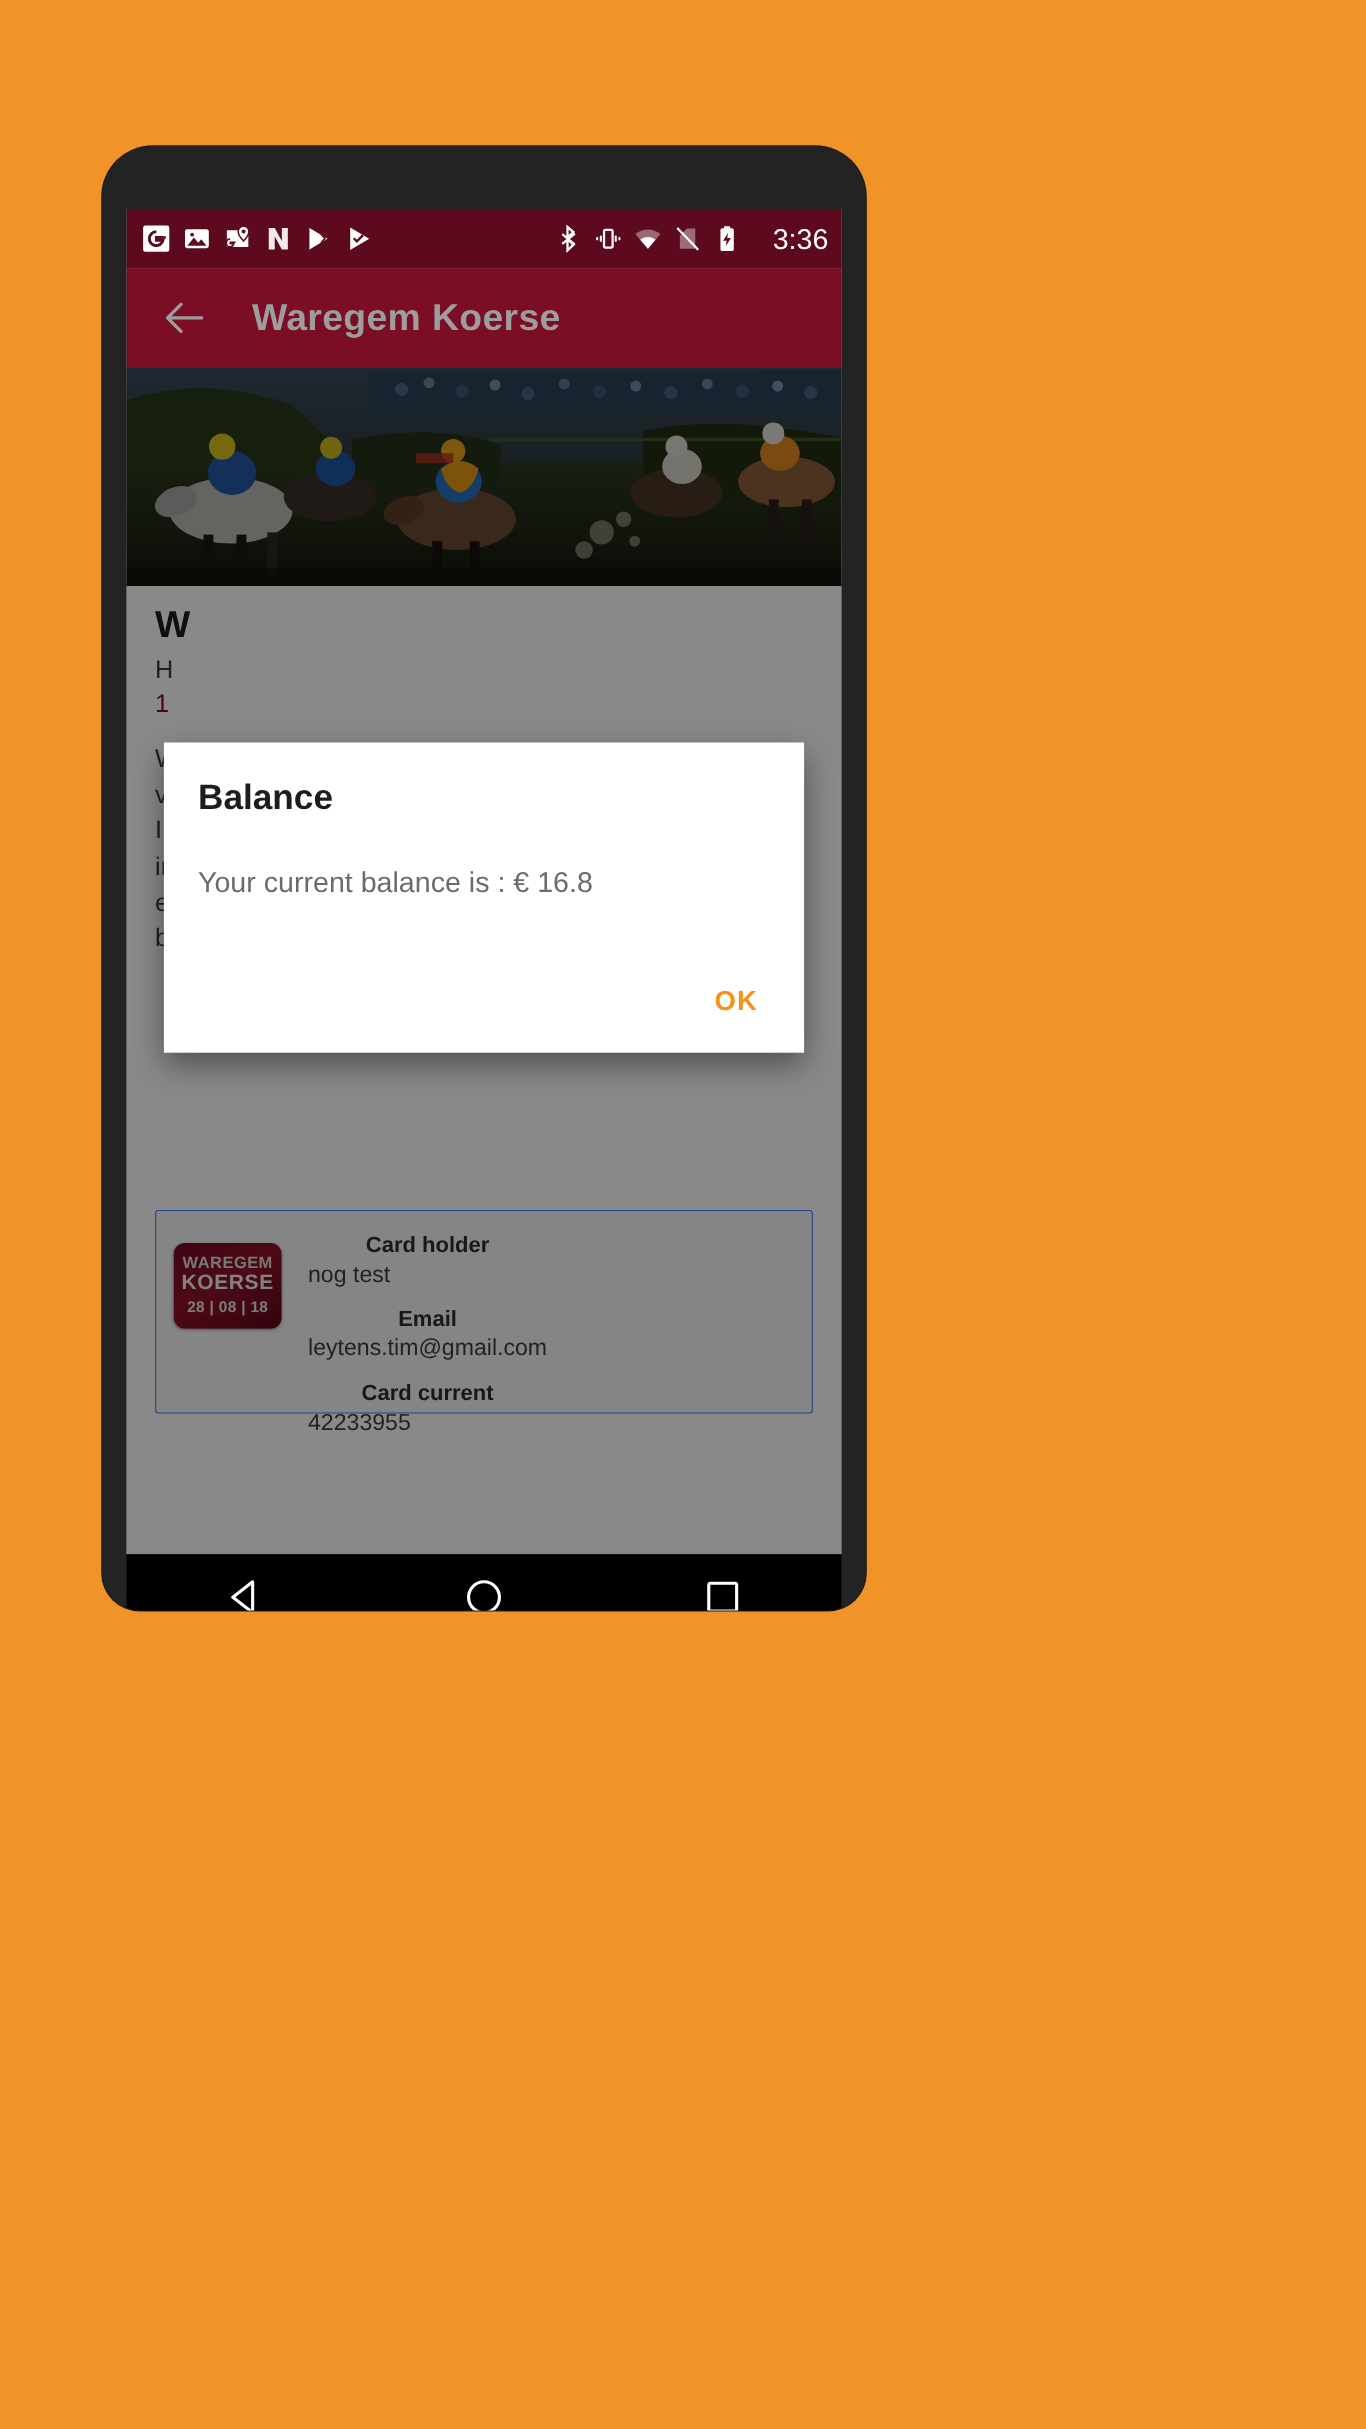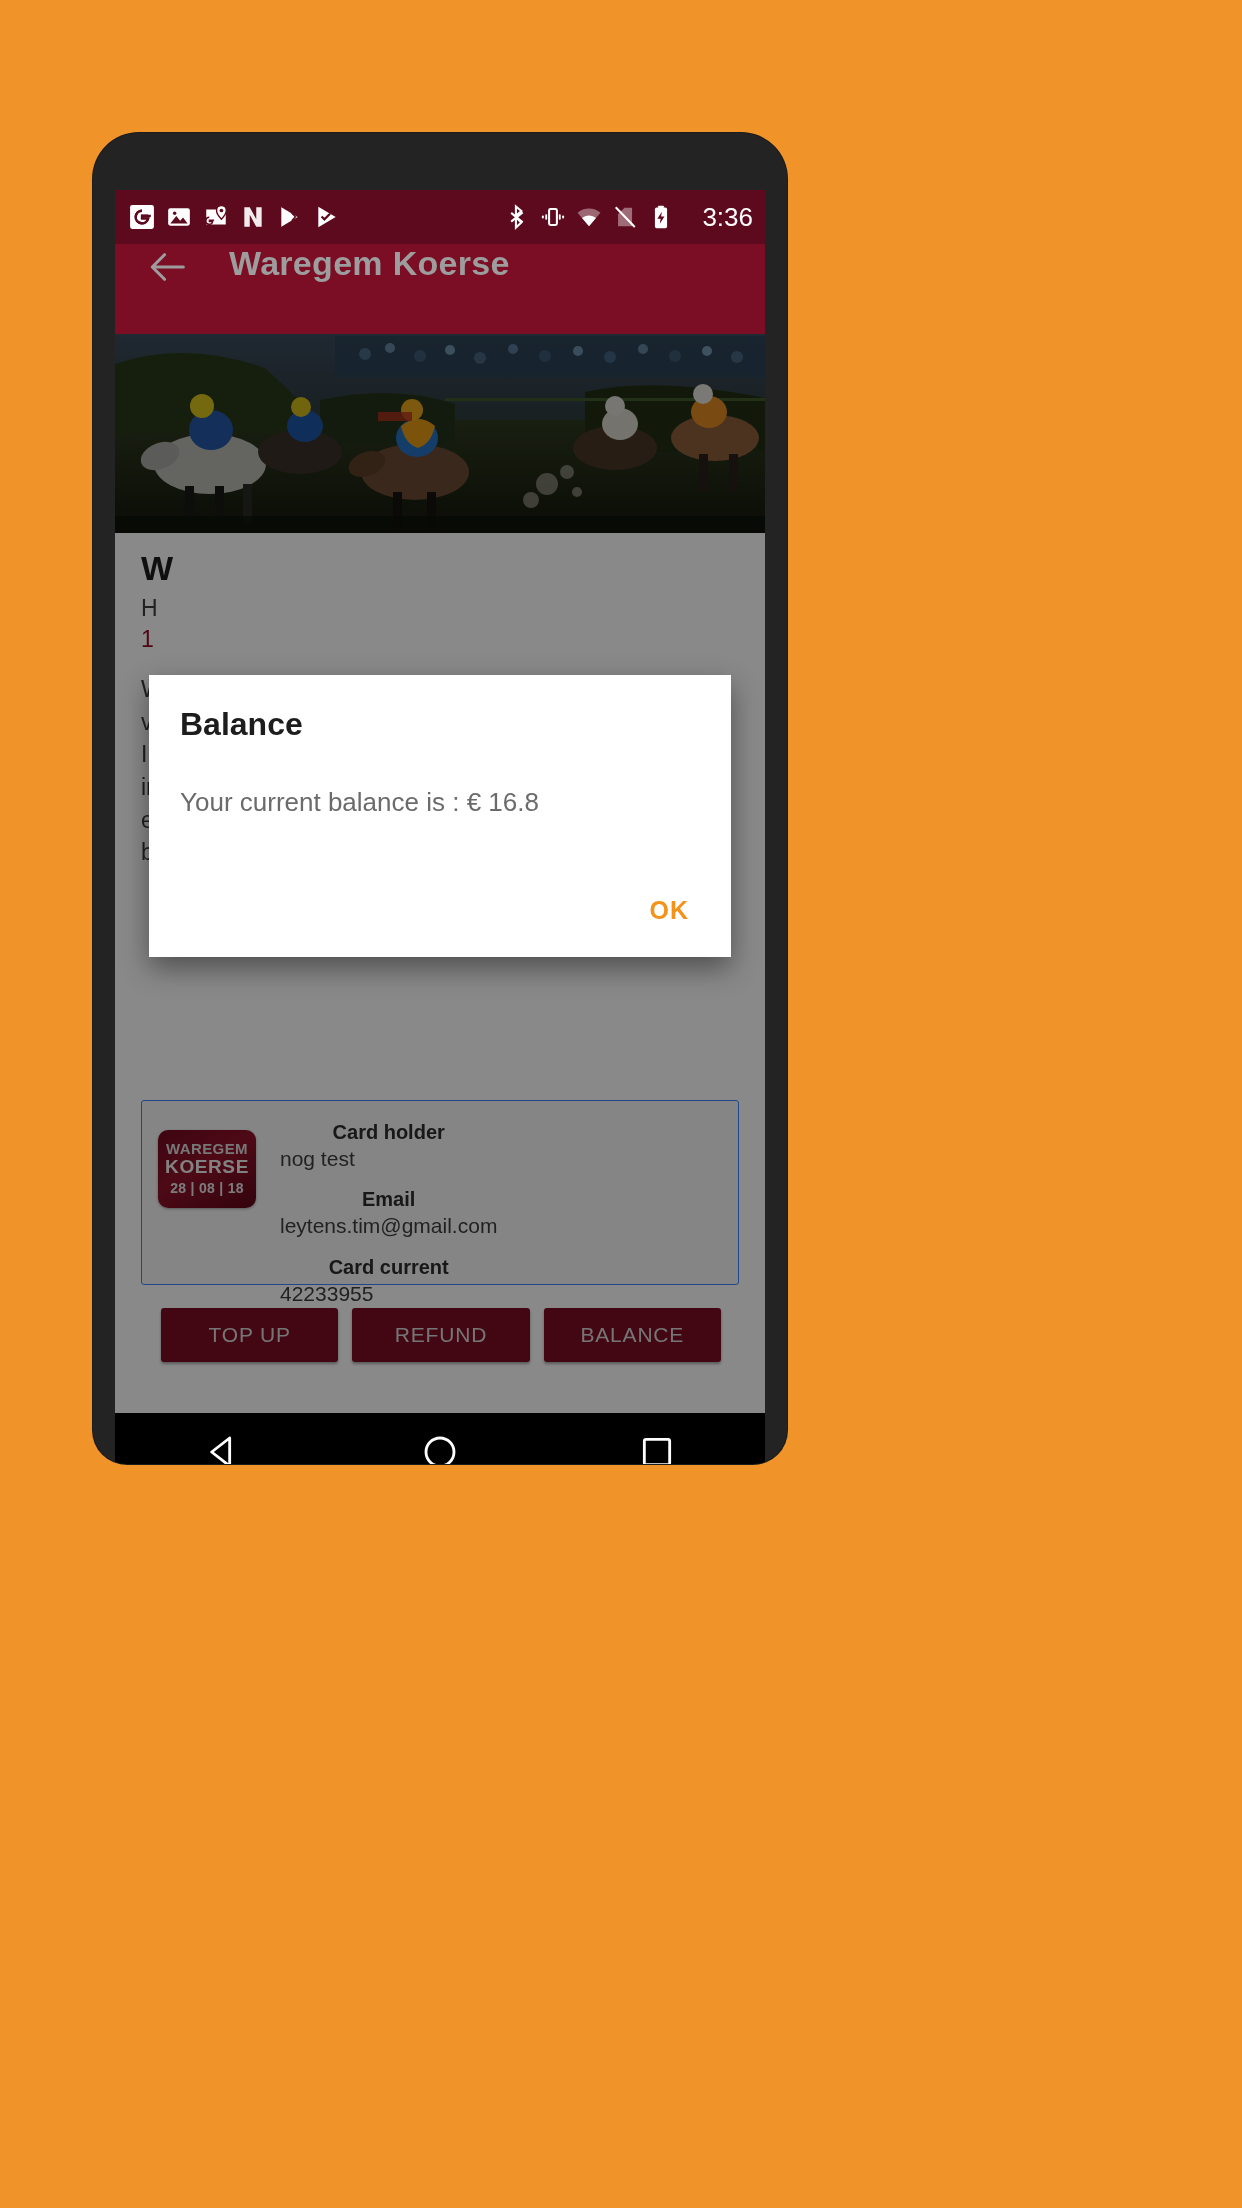--- a/index.html
+++ b/index.html
@@ -42,21 +42,21 @@
   .sb-ico{width:26px;height:26px;display:block;}
   .sb-time{
     color:#ffffff;font-size:26px;font-weight:400;
     margin-left:18px;letter-spacing:0px;line-height:1;
   }
 
   
   #appbar{
     position:absolute;left:0;top:54px;width:650px;height:90px;
     background:#7B0D25;
-    display:flex;
+    display:flex;align-items:center;
   }
   #back-arrow{width:46px;height:46px;margin-left:30px;flex:0 0 auto;}
   #appbar-title{
     color:#9d9d9d;font-size:34px;font-weight:700;
     margin-left:38px;letter-spacing:0.3px;
   }
 
   
   #hero{
     position:absolute;left:0;top:144px;width:650px;height:199px;
@@ -342,25 +342,20 @@
         <div id="card-fields">
           <div class="fld-label">Card holder</div>
           <div class="fld-value">nog test</div>
           <div class="fld-label">Email</div>
           <div class="fld-value">leytens.tim@gmail.com</div>
           <div class="fld-label">Card current</div>
           <div class="fld-value">42233955</div>
         </div>
       </div>
 
-      <div id="actions">
-        <button class="act-btn">TOP UP</button>
-        <button class="act-btn">REFUND</button>
-        <button class="act-btn">BALANCE</button>
-      </div>
 
       <div class="scrim"></div>
     </div>
 
     <div id="dialog">
       <div id="dialog-title">Balance</div>
       <div id="dialog-message">Your current balance is : € 16.8</div>
       <div id="dialog-actions">
         <button id="dialog-ok">OK</button>
       </div>

